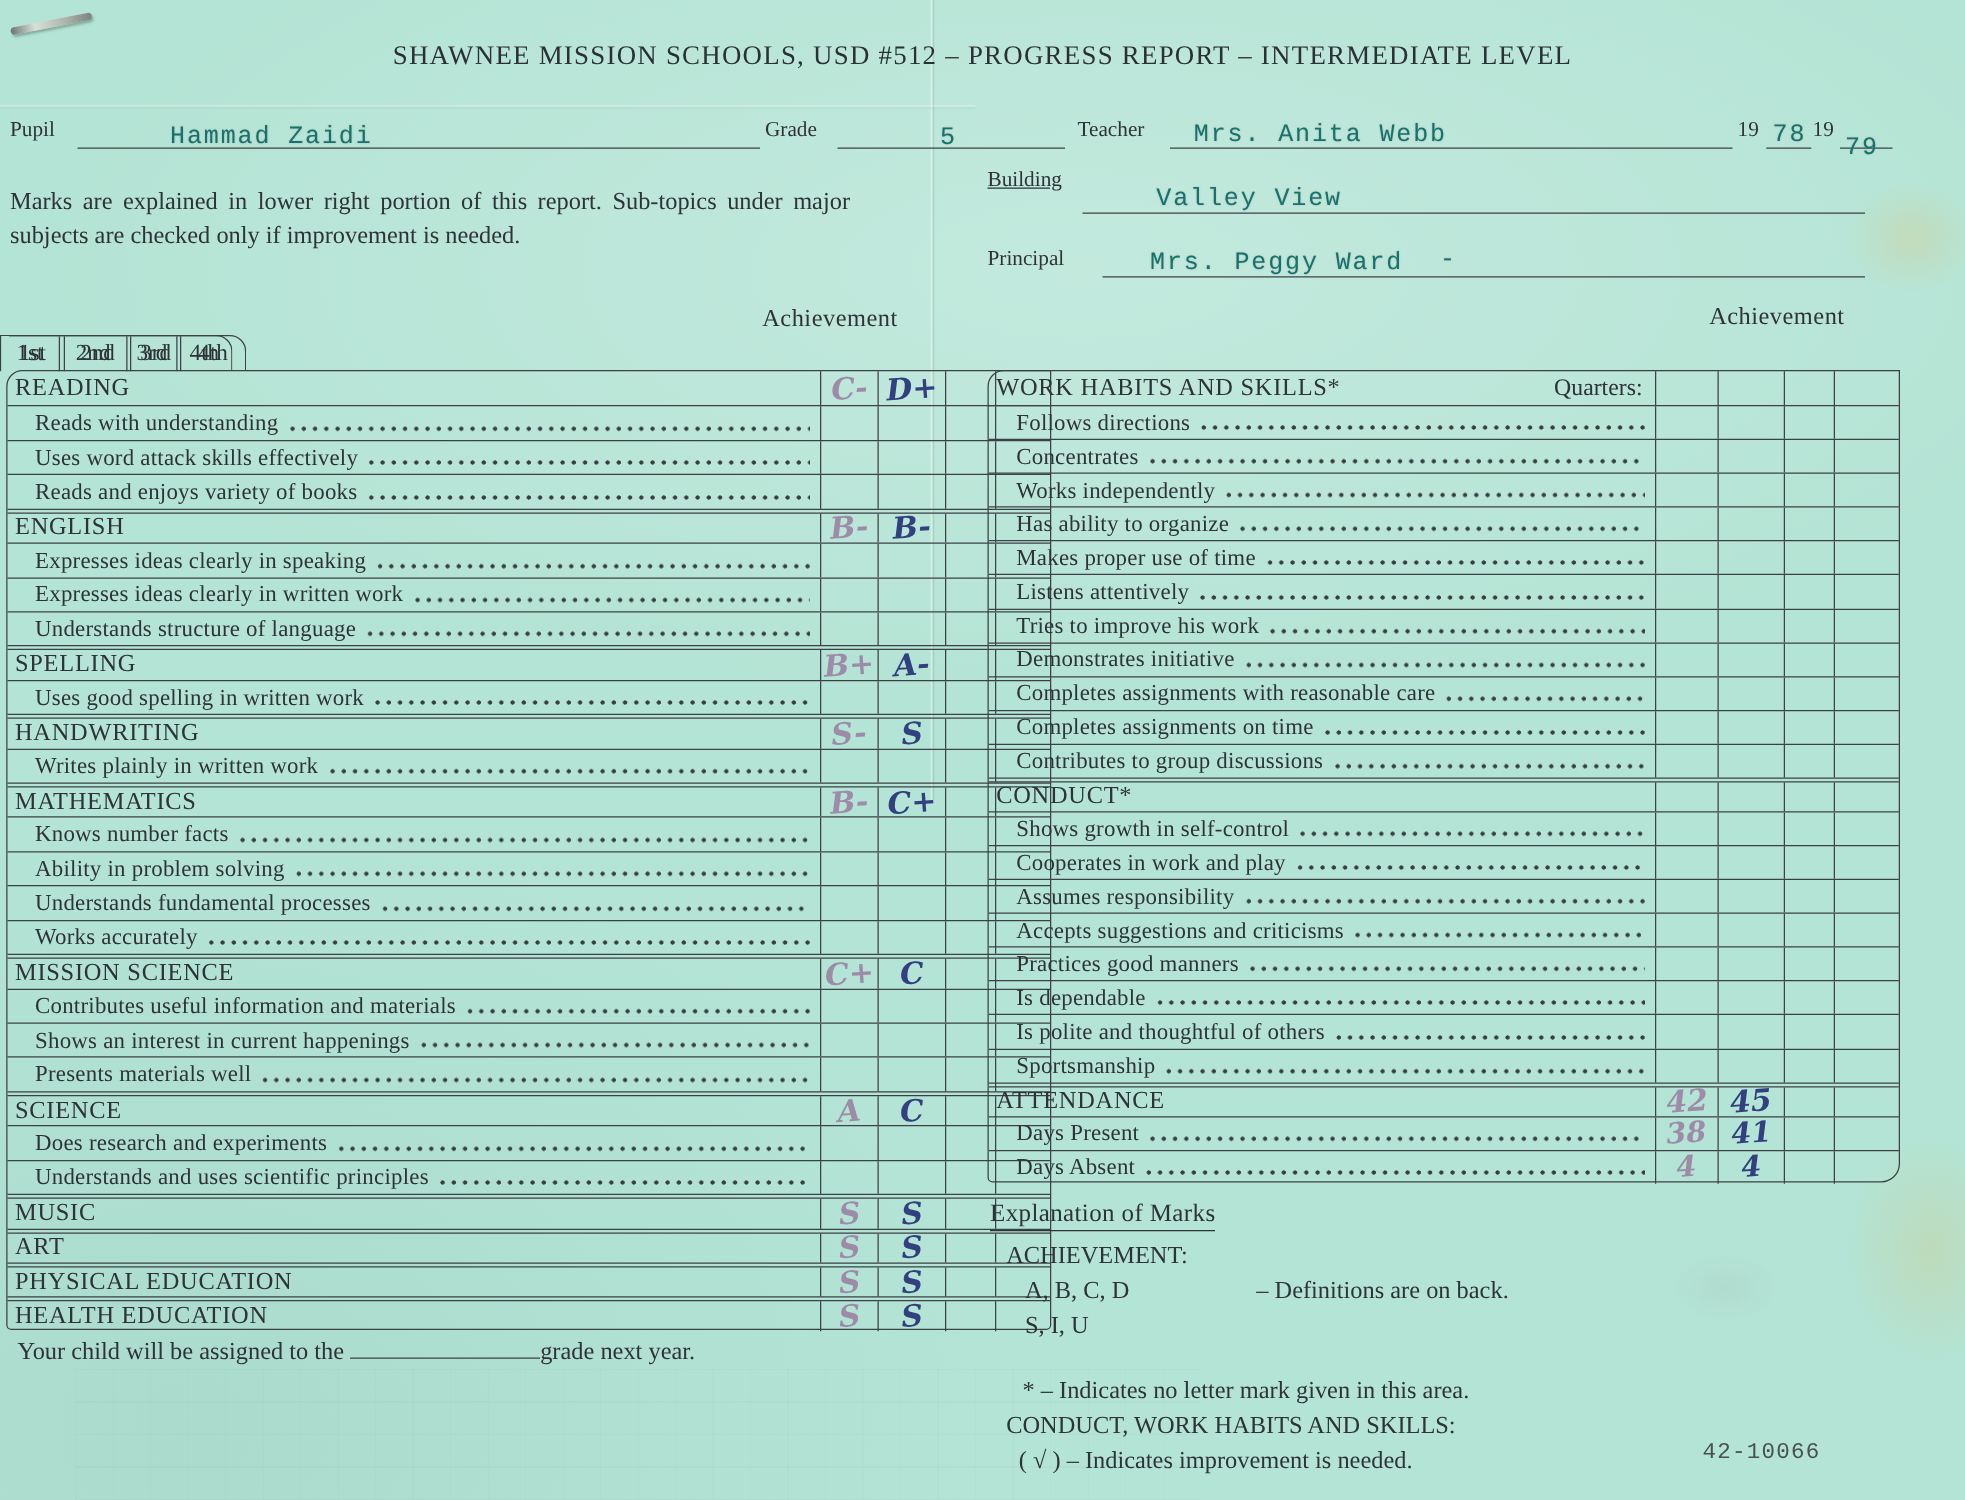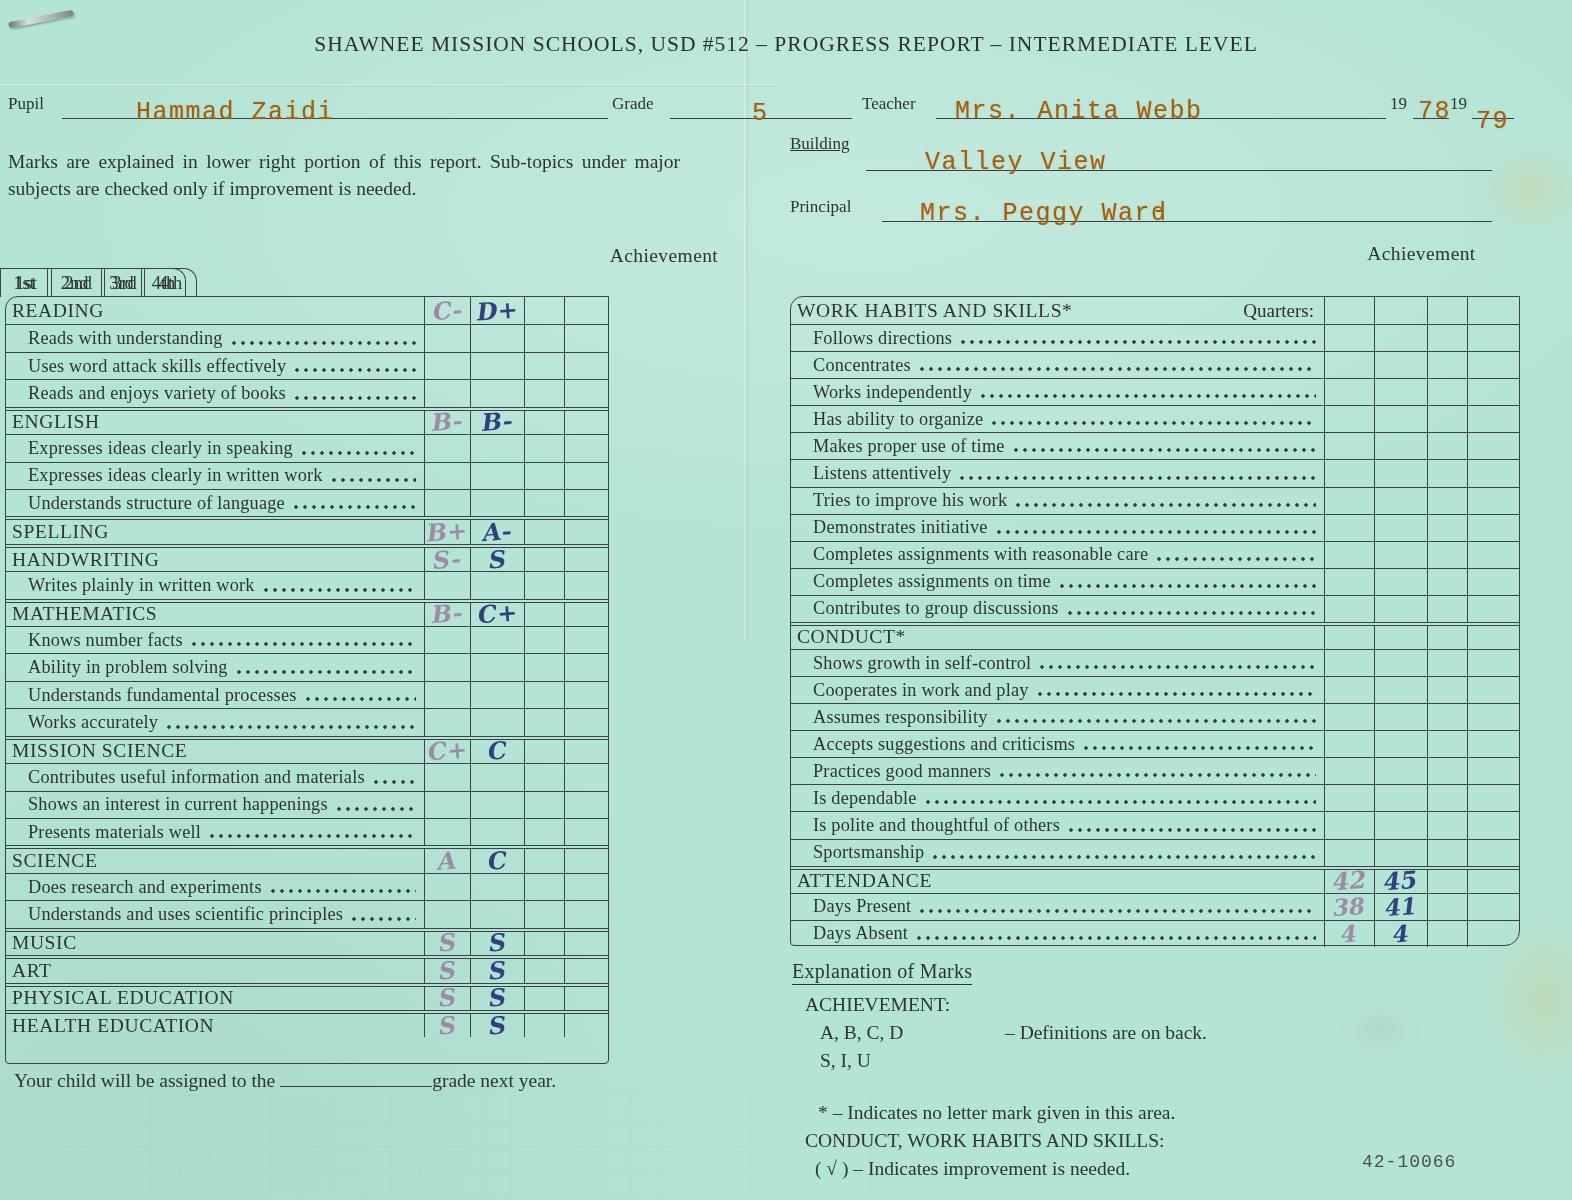--- a/index.html
+++ b/index.html
@@ -27,36 +27,36 @@
   .staple{position:absolute;left:8px;top:16px;width:66px;height:6px;border-radius:3px;
     transform:rotate(-11deg);
     background:linear-gradient(90deg,#6f756f,#d9e0da 30%,#aab1ab 70%,#7c827c);
     box-shadow:1px 2px 2px rgba(40,70,60,0.35);}
 
   .title{position:absolute;left:0;right:0;top:32px;text-align:center;
     font-size:21.5px;letter-spacing:1px;white-space:nowrap;color:#2c3034;}
 
   .lab-txt{position:absolute;font-size:17px;white-space:nowrap;}
   .u-line{position:absolute;border-bottom:1.7px solid #3c4145;}
-  .typed{position:absolute;font-family:"Liberation Mono",monospace;font-size:25px;
-    color:#a16207;letter-spacing:1.5px;white-space:nowrap;
+  .typed{position:absolute;font-family:"Liberation Mono",monospace;font-size:20px;
+    color:#0f766e;letter-spacing:1.5px;white-space:nowrap;
     text-shadow:0 0 1.5px rgba(193,126,141,0.55);}
   .instructions{position:absolute;left:8px;top:148px;width:672px;
     font-size:19.5px;line-height:27px;text-align:justify;}
 
   .ach-h{position:absolute;font-size:19.5px;text-align:center;letter-spacing:.4px;}
   .band{position:absolute;top:268px;height:29px;display:flex;box-sizing:border-box;
     border:1.7px solid #3c4145;border-bottom:none;border-radius:0 13px 0 0;}
   .band .bcell{display:flex;align-items:center;justify-content:center;
     font-size:18.5px;box-sizing:border-box;border-left:1.5px solid #3c4145;flex:none;}
   .band .bcell:first-child{border-left:none;}
 
   .tbl{position:absolute;display:flex;flex-direction:column;box-sizing:border-box;
     border:1.7px solid #3c4145;}
-  #subjects-table{left:5px;top:296px;width:604px;height:768px;--rh:27.43px;
+  #subjects-table{left:5px;top:296px;width:836px;height:768px;--rh:27.43px;
     border-radius:13px 0 4px 4px;}
   #habits-table{left:790px;top:296px;width:730px;height:650px;--rh:27.08px;
     border-radius:13px 0 15px 4px;}
   .t-row{display:flex;align-items:stretch;height:var(--rh);box-sizing:border-box;flex:none;}
   .t-row + .t-row{border-top:1.5px solid #3c4145;}
   .t-row.section + .t-row{border-top:1.5px solid #3c4145;}
   .t-row.section:not(:first-child){border-top:4px double #3c4145;}
   .lab{display:flex;align-items:center;padding-left:6px;white-space:nowrap;
     font-size:18.3px;letter-spacing:.2px;flex:none;}
   .section .lab{font-size:19.5px;letter-spacing:.6px;}
@@ -219,20 +219,28 @@
       <span class="leader"></span>
       <span class="cell" style="width: 46px;">
         <span class="hw q1">B+</span>
       </span>
       <span class="cell" style="width: 54px;">
         <span class="hw q2">A-</span>
       </span>
       <span class="cell" style="width: 40px;"></span>
       <span class="cell" style="width: 44px;"></span>
     </div>
+    <div class="t-row sub">
+      <span class="lab">Uses good spelling in written work</span>
+      <span class="leader"></span>
+      <span class="cell" style="width: 46px;"></span>
+      <span class="cell" style="width: 54px;"></span>
+      <span class="cell" style="width: 40px;"></span>
+      <span class="cell" style="width: 44px;"></span>
+    </div>
     <div class="t-row section">
       <span class="lab">HANDWRITING</span>
       <span class="leader"></span>
       <span class="cell" style="width: 46px;">
         <span class="hw q1">S-</span>
       </span>
       <span class="cell" style="width: 54px;">
         <span class="hw q2">S</span>
       </span>
       <span class="cell" style="width: 40px;"></span>

